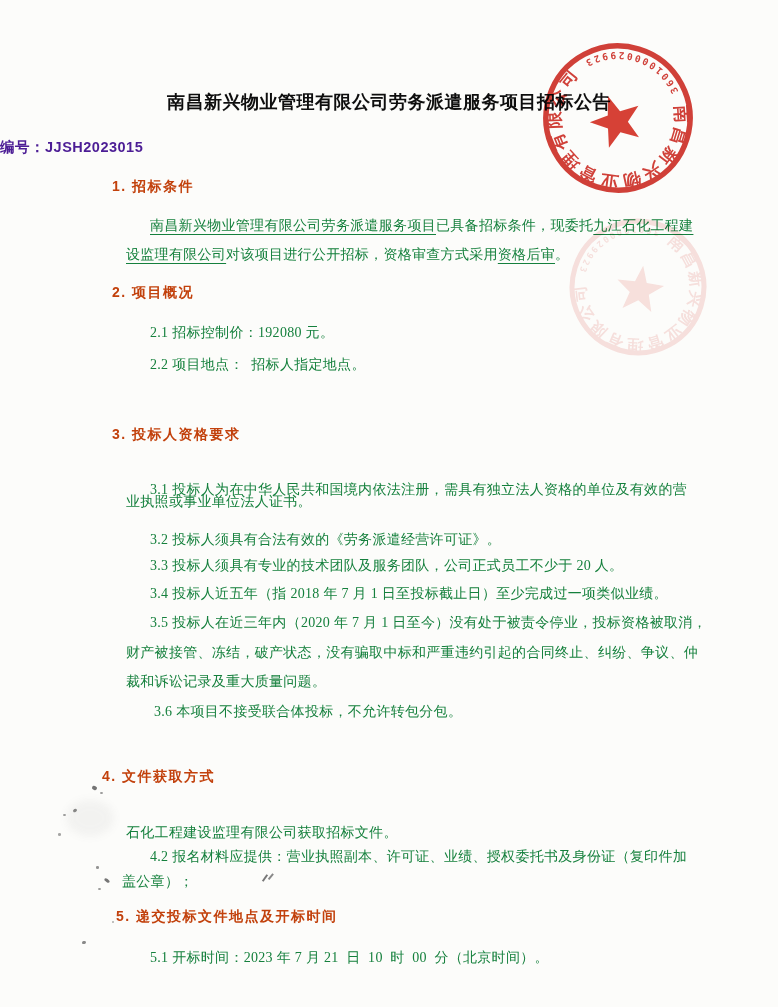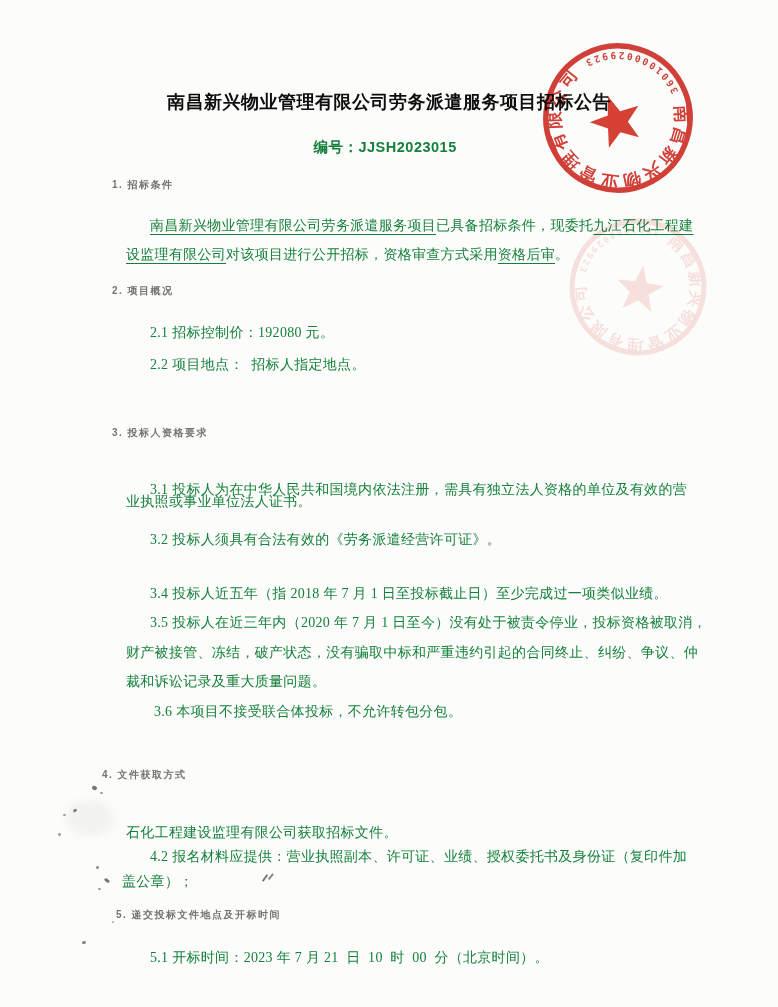--- a/index.html
+++ b/index.html
@@ -10,31 +10,31 @@
     color:#1c1c1c;
   }
   .ln{
     position:absolute;left:126px;white-space:pre;
     font-size:14px;line-height:20px;letter-spacing:.3px;color:#15803d;
   }
   .indent{padding-left:24px;}
   .hd{
     position:absolute;left:112px;white-space:pre;
     font-family:"Liberation Sans","DejaVu Sans",sans-serif;
-    font-weight:700;font-size:10px;letter-spacing:1.5px;color:#737373;
+    font-weight:700;font-size:14px;letter-spacing:1.5px;color:#c2410c;
   }
   .doc-title{
     position:absolute;top:90px;left:0;width:100%;text-align:center;
     font-family:"Liberation Sans","DejaVu Sans",sans-serif;
     font-weight:700;font-size:18px;letter-spacing:.5px;color:#0e0e0e;
   }
   .doc-code{
-    position:absolute;top:138px;left:0;width:99%;text-align:center;
+    position:absolute;top:138px;left:0;width:99%;text-align:left;
     font-family:"Liberation Sans","DejaVu Sans",sans-serif;
-    font-weight:700;font-size:14.5px;letter-spacing:.5px;color:#15803d;
+    font-weight:700;font-size:14.5px;letter-spacing:.5px;color:#4c1d95;
   }
   .u{text-decoration:underline;text-underline-offset:3.5px;text-decoration-thickness:1px;}
   .seal{position:absolute;mix-blend-mode:multiply;}
   .seal-main{left:536px;top:36px;opacity:.92;}
   .seal-ghost{left:563px;top:212px;opacity:.14;filter:blur(.6px);}
   .seal text{font-family:"Liberation Sans","DejaVu Sans",sans-serif;font-weight:700;}
   .seal .num{font-family:"DejaVu Sans Mono",monospace;font-weight:700;font-size:9.5px;letter-spacing:3px;}
   .speck{position:absolute;background:#3c3c3c;border-radius:45%;}
   .smudge{position:absolute;left:66px;top:800px;width:48px;height:36px;background:#777;opacity:.07;filter:blur(4px);border-radius:50%;}
   .tick{position:absolute;left:261px;top:877px;width:8px;height:2px;background:#777;transform:rotate(-55deg);}
@@ -53,20 +53,21 @@
   <div class="ln" style="top:245px;"><span class="u">设监理有限公司</span><span>对该项目进行公开招标，资格审查方式采用</span><span class="u">资格后审</span><span>。</span></div>
 
   <div class="hd" style="top:284px;">2. 项目概况</div>
   <div class="ln indent" style="top:323px;">2.1 招标控制价：192080 元。</div>
   <div class="ln indent" style="top:355px;">2.2 项目地点：  招标人指定地点。</div>
 
   <div class="hd" style="top:426px;">3. 投标人资格要求</div>
   <div class="ln indent" style="top:464px;margin-top:16px;">3.1 投标人为在中华人民共和国境内依法注册，需具有独立法人资格的单位及有效的营</div>
   <div class="ln" style="top:492px;">业执照或事业单位法人证书。</div>
   <div class="ln indent" style="top:530px;">3.2 投标人须具有合法有效的《劳务派遣经营许可证》。</div>
+  <div class="ln indent" style="top:556px;">3.3 投标人须具有专业的技术团队及服务团队，公司正式员工不少于 20 人。</div>
   <div class="ln indent" style="top:584px;">3.4 投标人近五年（指 2018 年 7 月 1 日至投标截止日）至少完成过一项类似业绩。</div>
   <div class="ln indent" style="top:613px;">3.5 投标人在近三年内（2020 年 7 月 1 日至今）没有处于被责令停业，投标资格被取消，</div>
   <div class="ln" style="top:672px;">裁和诉讼记录及重大质量问题。</div>
   <div class="ln" style="top:643px;">财产被接管、冻结，破产状态，没有骗取中标和严重违约引起的合同终止、纠纷、争议、仲</div>
   <div class="ln indent" style="top:702px;left:130px;">3.6 本项目不接受联合体投标，不允许转包分包。</div>
 
   <div class="hd" style="top:740px;left:102px;margin-top:28px;">4. 文件获取方式</div>
   <div class="ln" style="top:811px;margin-top:12px;">石化工程建设监理有限公司获取招标文件。</div>
   <div class="ln indent" style="top:847px;">4.2 报名材料应提供：营业执照副本、许可证、业绩、授权委托书及身份证（复印件加</div>
   <div class="ln" style="top:872px;left:122px;">盖公章）；</div>

